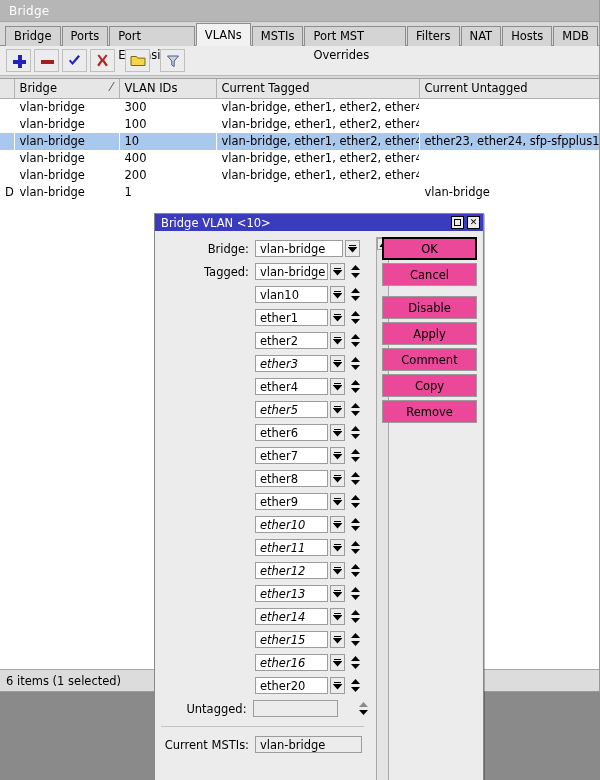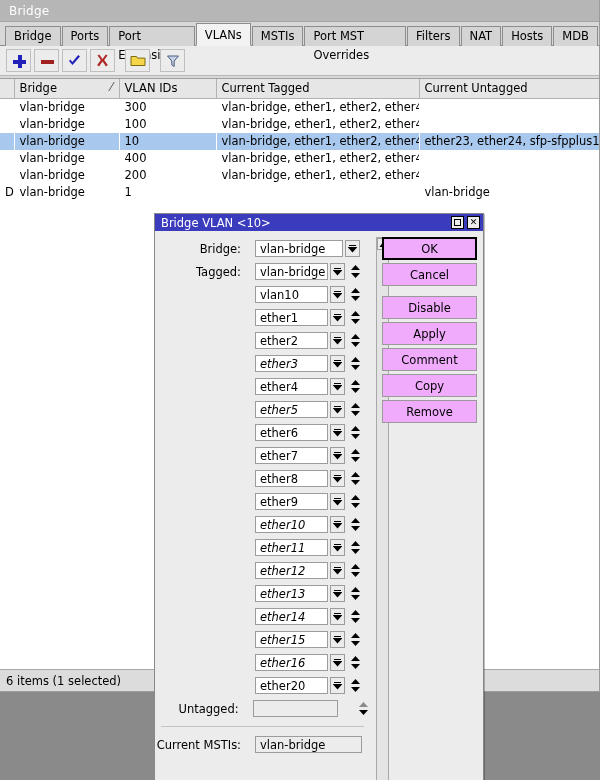--- a/index.html
+++ b/index.html
@@ -166,21 +166,21 @@
     display:flex; align-items:center; justify-content:center;
     font-size:9px; line-height:1; color:#000;
   }
   .dlg-btn .sq { width:7px; height:7px; border:1.5px solid #000; }
 
   .dlg-body { position:relative; height: calc(100% - 17px); padding:7px 0 0 0; }
 
   .formcol { position:absolute; left:0; top:6px; width:215px; }
   .frow { display:flex; align-items:center; height:23px; margin-bottom:0px; }
   .flabel {
-    width:100px; text-align:right; padding-right:14px;
+    width:100px; text-align:right; padding-right:6px;
     font-size:11.5px; white-space:nowrap;
   }
   .finput {
     height:17px;
     border:1px solid #9c9c9c;
     background:#fff;
     display:flex; align-items:center;
     padding-left:4px;
     font-size:11.5px;
     overflow:hidden; white-space:nowrap;
@@ -214,21 +214,21 @@
     width:11px; height:12px; background:#ececec; border:1px solid #a0a0a0;
     display:flex; align-items:center; justify-content:center;
   }
 
   
   .btncol {
     position:absolute; right:6px; top:6px; width:95px;
   }
   .dbtn {
     height:23px; width:95px; margin-bottom:3px;
-    background:#f0abfc; border:1px solid #9a9a9a;
+    background:#ec4899; border:1px solid #9a9a9a;
     display:flex; align-items:center; justify-content:center;
     font-size:11.5px;
   }
   .dbtn.primary { border:2px solid #000; }
   .dbtn.gap { margin-top:10px; }
 </style>
 </head>
 <body>
 
 <div id="root">

